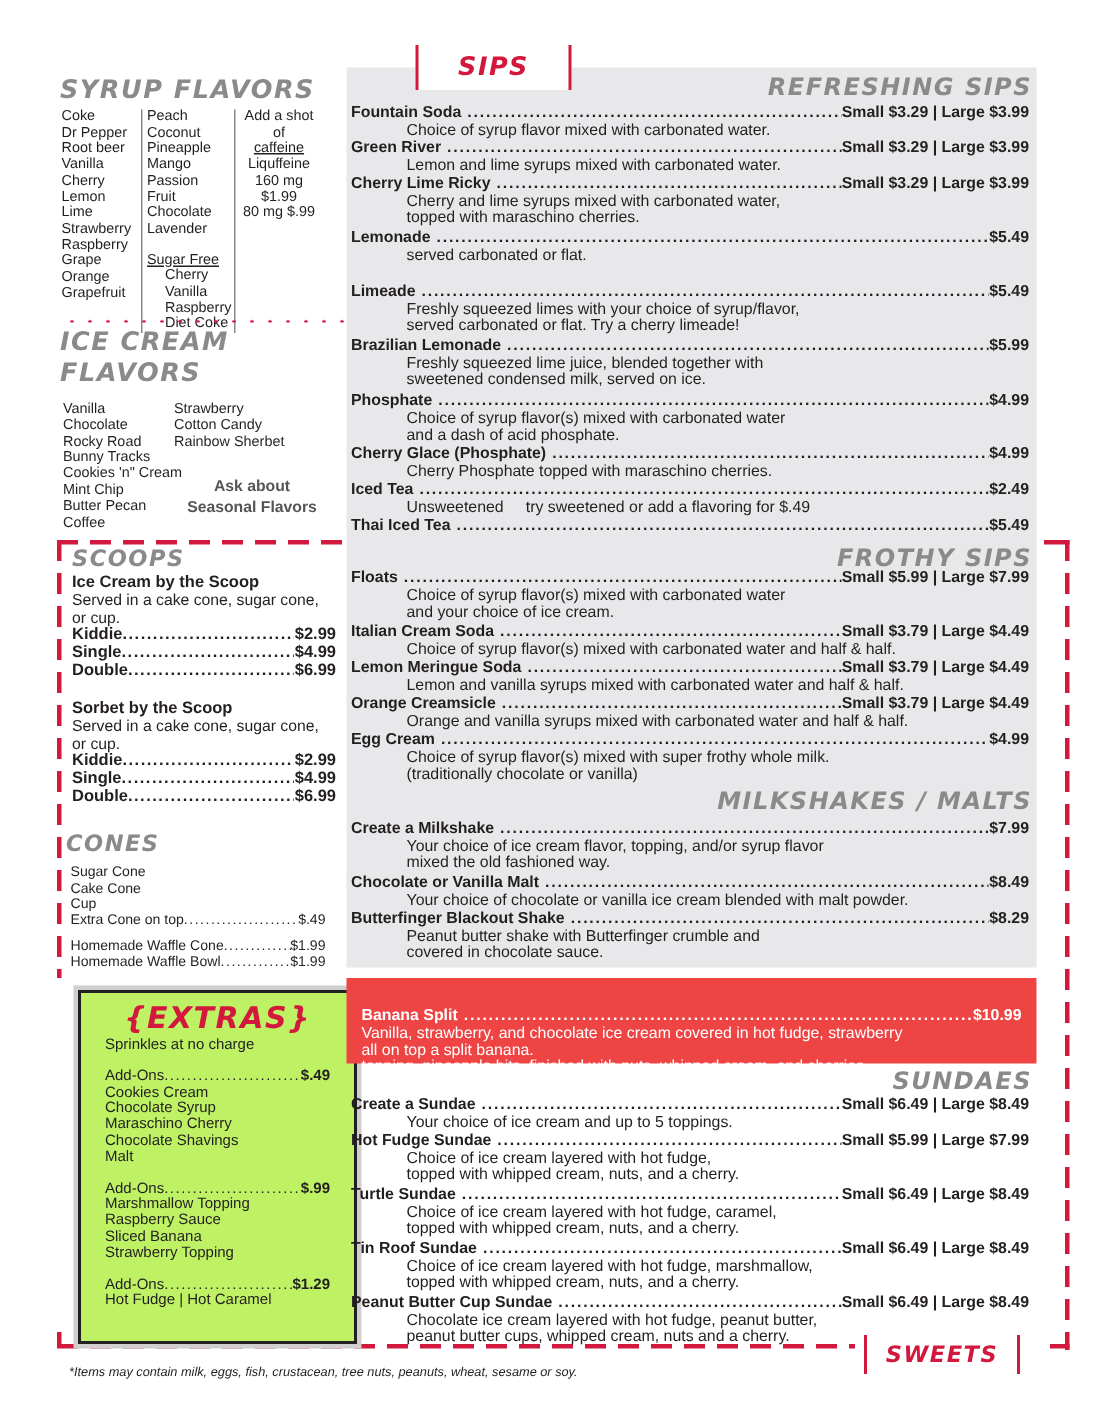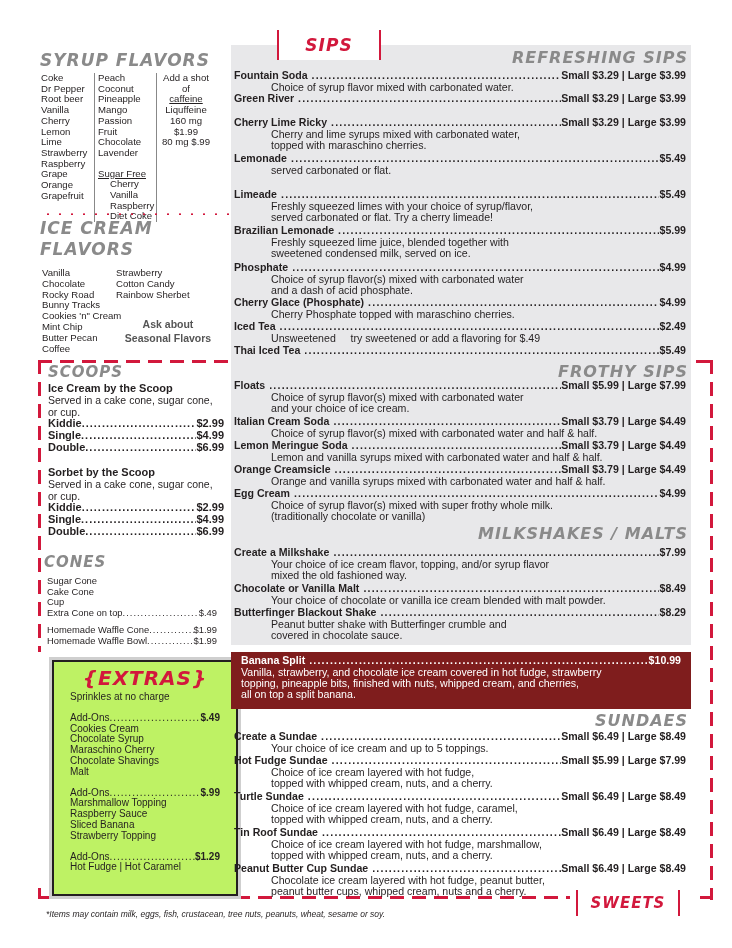--- a/index.html
+++ b/index.html
@@ -59,21 +59,21 @@
 
   .sec-title { position: absolute; right: 44px; font-size: 16px; text-align: right; }
   .menu-item { position: absolute; left: 234px; width: 452px; }
   .mi-row { display: flex; font-weight: bold; font-size: 10.6px; line-height: 11.6px; }
   .mi-row .name { white-space: nowrap; }
   .mi-row .dots { flex: 1; overflow: hidden; white-space: nowrap; letter-spacing: 1.2px; padding-left: 4px; }
   .mi-row .dots::after { content: "..................................................................................................................................................................................."; }
   .mi-row .price { white-space: nowrap; }
   .mi-desc { padding-left: 37px; font-size: 10.6px; line-height: 11.2px; }
 
-  .banana { position: absolute; left: 231px; top: 652px; width: 460px; height: 57px; background: #7f1d1d; color: #ffffff; padding: 3px 10px; }
+  .banana { position: absolute; left: 231px; top: 652px; width: 460px; height: 57px; background: #ef4444; color: #ffffff; padding: 20px 10px; }
   .banana .mi-row { color: #fff; }
   .banana .mi-desc { padding-left: 0; color: #fff; }
 
   .sweets-tab { position: absolute; left: 576px; top: 890px; width: 104px; height: 26px; border-left: 2px solid #d2183c; border-right: 2px solid #d2183c; text-align: center; }
   .sweets-tab span { font-size: 15px; line-height: 26px; }
 
   .footnote { position: absolute; left: 46px; top: 909px; font-size: 8.5px; font-style: italic; color: #231f20; }
 </style>
 </head>
 <body>
@@ -270,20 +270,21 @@
       <span class="price">Small $3.29 | Large $3.99</span>
     </div>
   <div class="mi-desc">Choice of syrup flavor  mixed with carbonated water.</div>
 </div>
 <div class="menu-item" style="top:93px;">
   <div class="mi-row">
       <span class="name">Green River</span>
       <span class="dots"></span>
       <span class="price">Small $3.29 | Large $3.99</span>
     </div>
+  <div class="mi-desc">Lemon and lime syrups mixed with carbonated water.</div>
 </div>
 <div class="menu-item" style="top:117px;">
   <div class="mi-row">
       <span class="name">Cherry Lime Ricky</span>
       <span class="dots"></span>
       <span class="price">Small $3.29 | Large $3.99</span>
     </div>
   <div class="mi-desc">Cherry and lime syrups mixed with carbonated water,</div>
   <div class="mi-desc">topped with maraschino cherries.</div>
 </div>
@@ -418,22 +419,22 @@
   <div class="mi-desc">covered in chocolate sauce.</div>
 </div>
 
 <div class="banana">
   <div class="mi-row">
       <span class="name">Banana Split</span>
       <span class="dots"></span>
       <span class="price">$10.99</span>
     </div>
   <div class="mi-desc">Vanilla, strawberry, and chocolate ice cream covered in hot fudge, strawberry</div>
+  <div class="mi-desc">all on top a split banana.</div>
   <div class="mi-desc">topping, pineapple bits, finished with nuts, whipped cream, and cherries,</div>
-  <div class="mi-desc">all on top a split banana.</div>
 </div>
 
 <div class="sec-title script gray-title" style="top:711px;">Sundaes</div>
 <div class="menu-item" style="top:731px;">
   <div class="mi-row">
       <span class="name">Create a Sundae</span>
       <span class="dots"></span>
       <span class="price">Small $6.49 | Large $8.49</span>
     </div>
   <div class="mi-desc">Your choice of ice cream and up to 5 toppings.</div>

